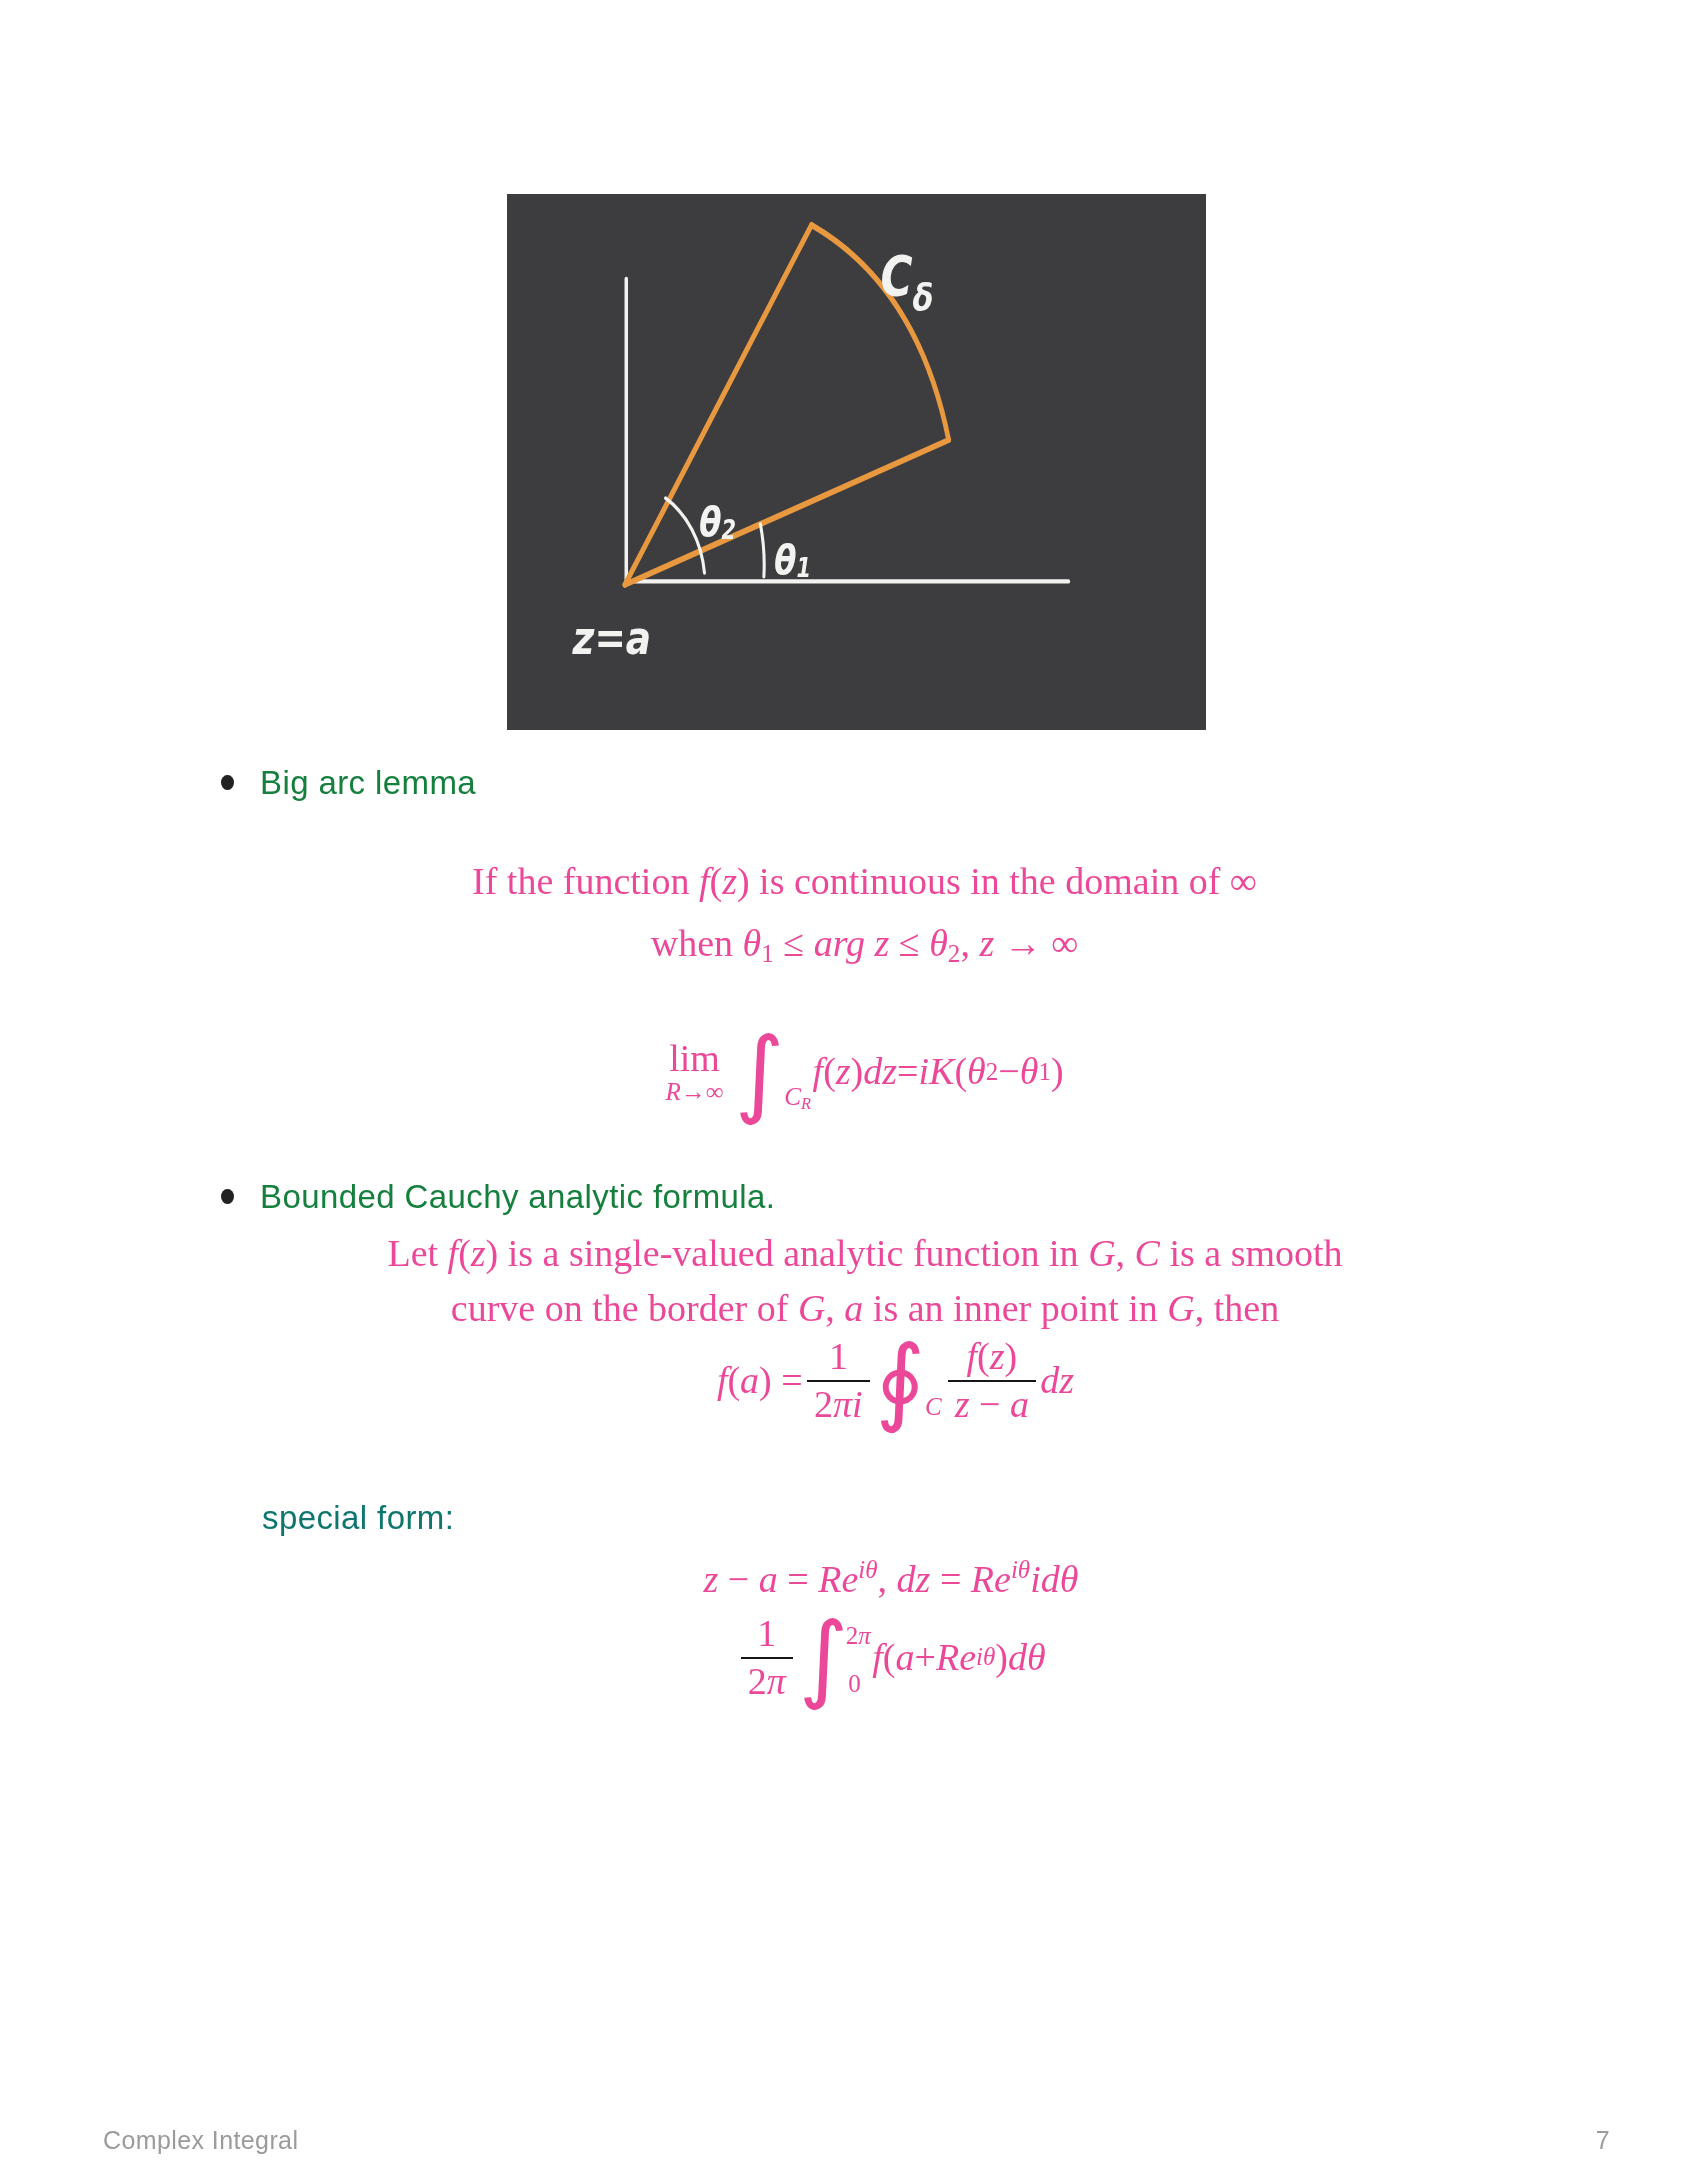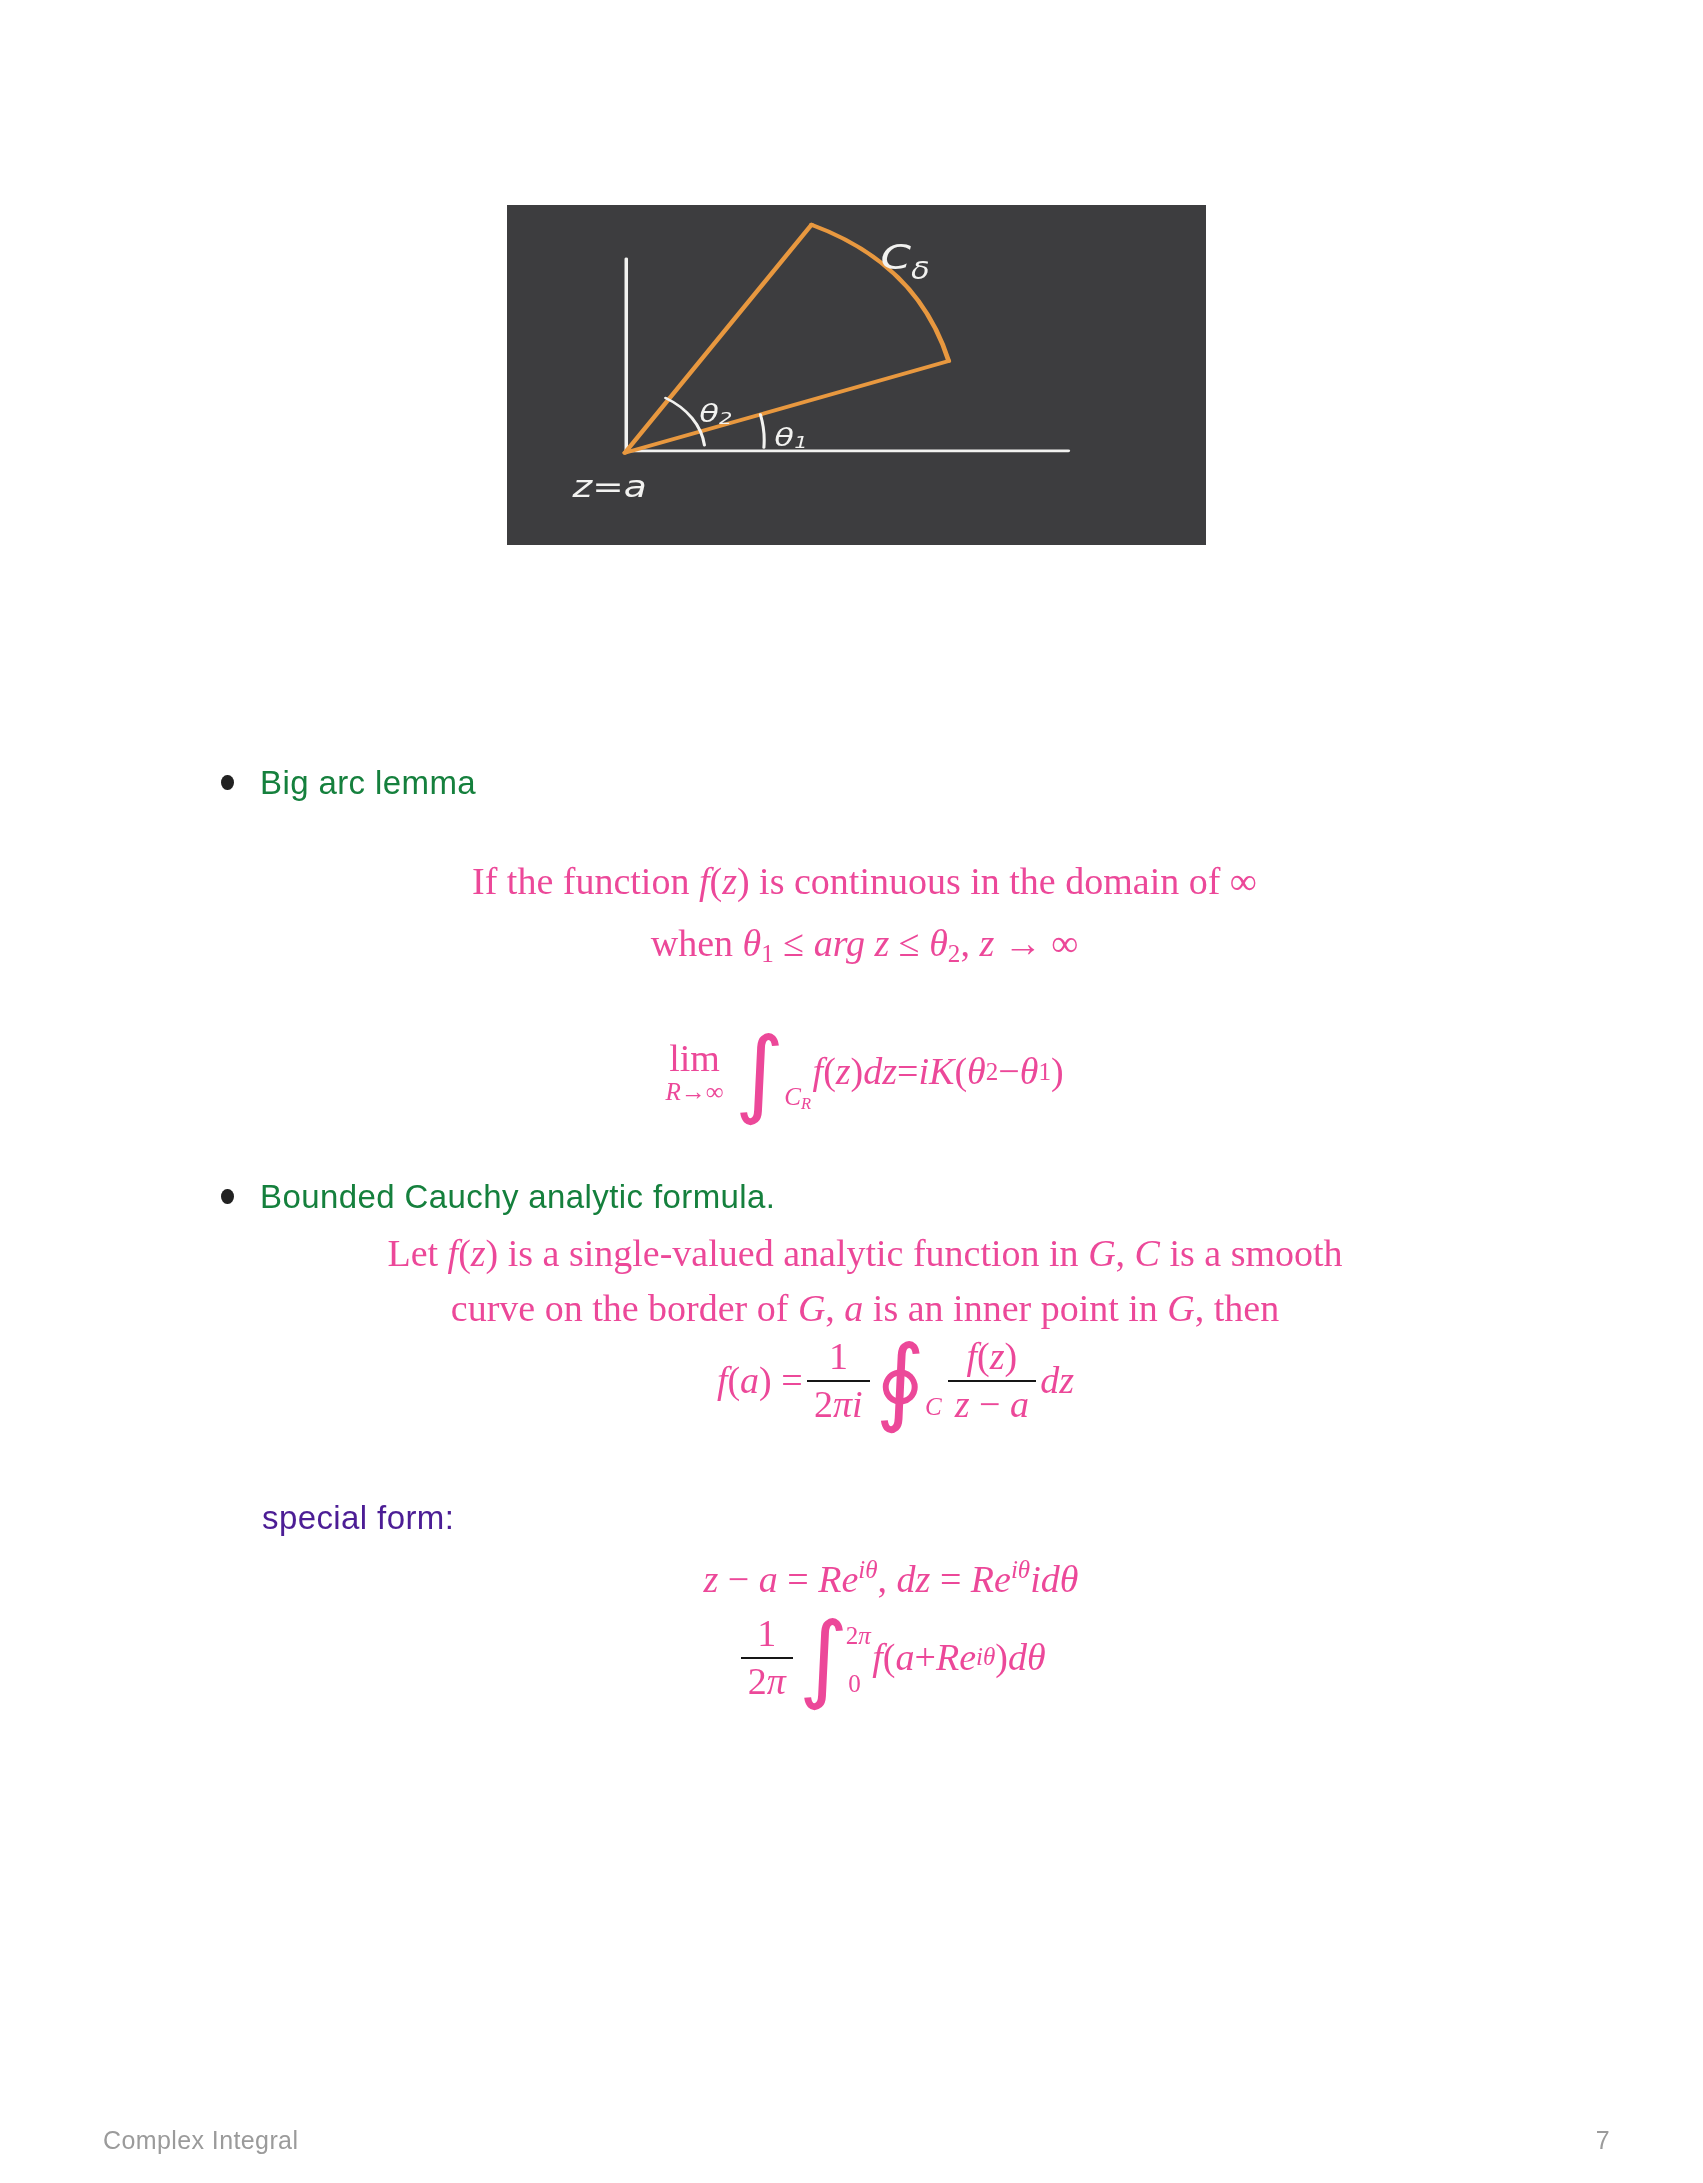--- a/index.html
+++ b/index.html
@@ -7,42 +7,42 @@
   #page {
     position:relative;
     width:1704px; height:2205px;
     background:#ffffff;
     font-family:"Liberation Sans", sans-serif;
     color:#1f1f1f;
     overflow:hidden;
   }
   
   #figure-wrap {
-    position:absolute; left:507px; top:205px;
-    width:699px; height:340px;
+    position:absolute; left:507px; top:194px;
+    width:699px; height:536px;font-weight:bold;
   }
   #figure-wrap svg { display:block; width:100%; height:100%; }
   .fig-label { font-family:"DejaVu Sans", sans-serif; font-style:italic; }
   
   .bullet-row {
     position:absolute; left:221px;
     display:flex; align-items:center; height:35px;
   }
   .bullet-dot {
     width:13px; height:15.7px; border-radius:50%;
     background:#222222; flex:0 0 auto;
   }
   .bullet-label {
     margin-left:26px;
     font-size:33px; letter-spacing:0.4px; color:#15803d;
     white-space:nowrap;
   }
   .plain-label {
     position:absolute; left:262px;
-    font-size:33px; letter-spacing:0.4px; color:#4c1d95;
+    font-size:33px; letter-spacing:0.4px; color:#0f766e;
     white-space:nowrap;
   }
   
   .mline {
     position:absolute;
     font-family:"Liberation Serif","DejaVu Serif",serif;
     font-size:38px; color:#ec4899;
     text-align:center; white-space:nowrap;
     line-height:1.3;
   }

